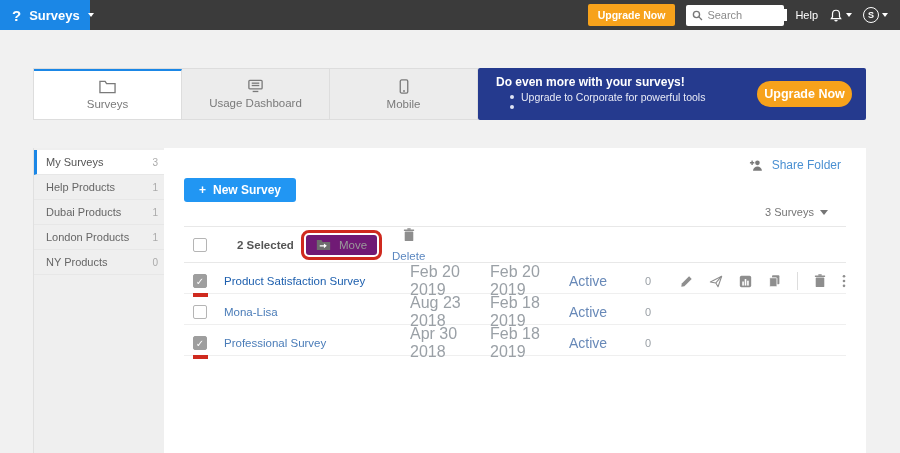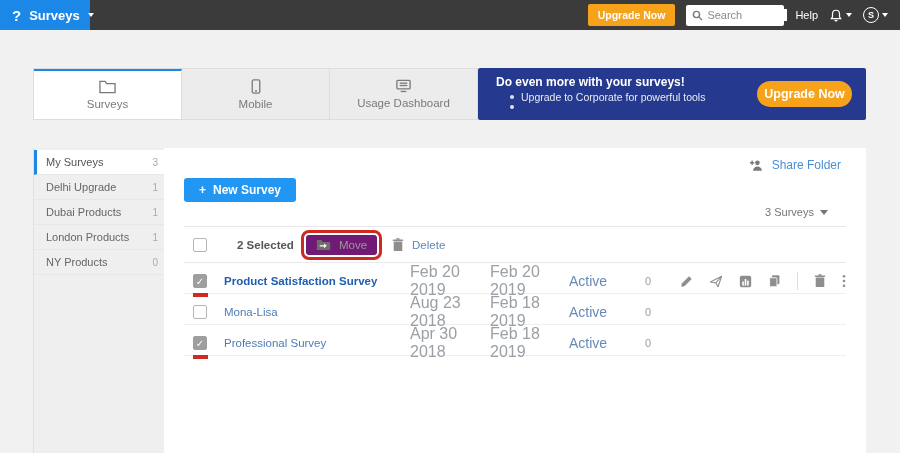--- a/index.html
+++ b/index.html
@@ -53,29 +53,29 @@
   
   .table { position:absolute; top:78px; left:20px; width:662px; }
   .t-head { height:37px; border-top:1px solid #e8e8e8; border-bottom:1px solid #e8e8e8; display:flex; align-items:center; }
   .cb { width:14px; height:14px; border:1.5px solid #b5b5b5; border-radius:2px; background:#fff; cursor:pointer; flex:none; }
   .cb.checked { background:#9e9e9e; border-color:#9e9e9e; color:#fff; font-size:10px; line-height:13px; text-align:center; }
   .t-head .cb { margin-left:9px; }
   .sel-text { margin-left:30px; font-size:11.5px; font-weight:bold; color:#555; }
   .move-annot { margin-left:7px; border:3px solid #cf2a1f; border-radius:8px; padding:2px; }
   .move-chip { background:#701a75; border-radius:3px; padding:4px 10px; display:flex; align-items:center; gap:8px; cursor:pointer; }
   .move-chip span { font-size:11.5px; color:#9a9a9a; }
-  .delete-btn { margin-left:10px; display:flex; align-items:center; gap:8px; cursor:pointer; }
+  .delete-btn { margin-left:10px; display:flex; align-items:center; gap:8px; cursor:pointer;flex-direction:column; }
   .delete-btn span { font-size:11.5px; color:#5b87c0; }
 
   .t-row { height:31px; border-bottom:1px solid #efefef; display:grid; grid-template-columns:40px 186px 80px 79px 71px 30px 1fr; align-items:center; }
   .cell-cb { position:relative; height:100%; display:flex; align-items:center; }
   .cell-cb .cb { margin-left:9px; }
   .red-underline { position:absolute; left:9px; bottom:2px; width:15px; height:4px; background:#cf2a1f; }
   .s-name { font-size:11.5px; color:#4a7cb8; cursor:pointer; }
-  .t-row.first .s-name { font-weight:bold; color:#1d5fae; }
+  .t-row.first .s-name { font-weight:normal; color:#1d5fae; }
   .s-date { font-size:16px; color:#9aa0a6; }
   .s-status { font-size:14px; color:#6889b8; cursor:pointer; }
   .s-count { font-size:11px; color:#9aa0a6; padding-left:5px; }
   .actions { display:flex; align-items:center; justify-content:flex-end; gap:16px; color:#8e8e8e; }
   .actions .icon { cursor:pointer; display:flex; }
   .vsep { width:1px; height:18px; background:#ddd; }
 
   .icon { display:inline-flex; align-items:center; justify-content:center; }
 </style>
 </head>
@@ -122,59 +122,59 @@
       <div class="tab active">
         <span class="icon">
           <svg width="17" height="14" viewBox="0 0 18 14" fill="none" stroke="#7a7a7a" stroke-width="1.4">
               <path d="M1 3 L1 13 L17 13 L17 3.5 L8 3.5 L6.5 1 L1 1 Z"></path>
             </svg>
         </span>
         <span class="tab-label">Surveys</span>
       </div>
       <div class="tab">
         <span class="icon">
-          <svg width="10" height="15" viewBox="0 0 10 16" fill="none" stroke="#7a7a7a" stroke-width="1.4">
-              <rect x="1" y="1" width="8" height="14" rx="1.5"></rect>
-              <line x1="4" y1="12.8" x2="6" y2="12.8"></line>
-            </svg>
-        </span>
-        <span class="tab-label">Mobile</span>
-      </div>
-      <div class="tab">
-        <span class="icon">
           <svg width="17" height="14" viewBox="0 0 18 14" fill="none" stroke="#7a7a7a" stroke-width="1.4">
               <rect x="2" y="1" width="14" height="9" rx="1"></rect>
               <line x1="5" y1="4" x2="13" y2="4"></line>
               <line x1="5" y1="6.5" x2="13" y2="6.5"></line>
               <line x1="6" y1="12.8" x2="12" y2="12.8"></line>
             </svg>
         </span>
         <span class="tab-label">Usage Dashboard</span>
       </div>
+      <div class="tab">
+        <span class="icon">
+          <svg width="10" height="15" viewBox="0 0 10 16" fill="none" stroke="#7a7a7a" stroke-width="1.4">
+              <rect x="1" y="1" width="8" height="14" rx="1.5"></rect>
+              <line x1="4" y1="12.8" x2="6" y2="12.8"></line>
+            </svg>
+        </span>
+        <span class="tab-label">Mobile</span>
+      </div>
     </div>
     <div class="banner">
       <div class="banner-title">Do even more with your surveys!</div>
       <div class="banner-bullet">
         <span class="dot"></span>
         <span>Upgrade to Corporate for powerful tools</span>
       </div>
       <div class="banner-bullet">
         <span class="dot"></span>
       </div>
       <button class="btn-upgrade-banner">Upgrade Now</button>
     </div>
   </div>
 
   <div class="sidebar">
     <div class="side-item active">
       <span>My Surveys</span>
       <span class="count">3</span>
     </div>
     <div class="side-item">
-      <span>Delhi Upgrade</span>
+      <span>Help Products</span>
       <span class="count">1</span>
     </div>
     <div class="side-item">
       <span>Dubai Products</span>
       <span class="count">1</span>
     </div>
     <div class="side-item">
       <span>London Products</span>
       <span class="count">1</span>
     </div>

